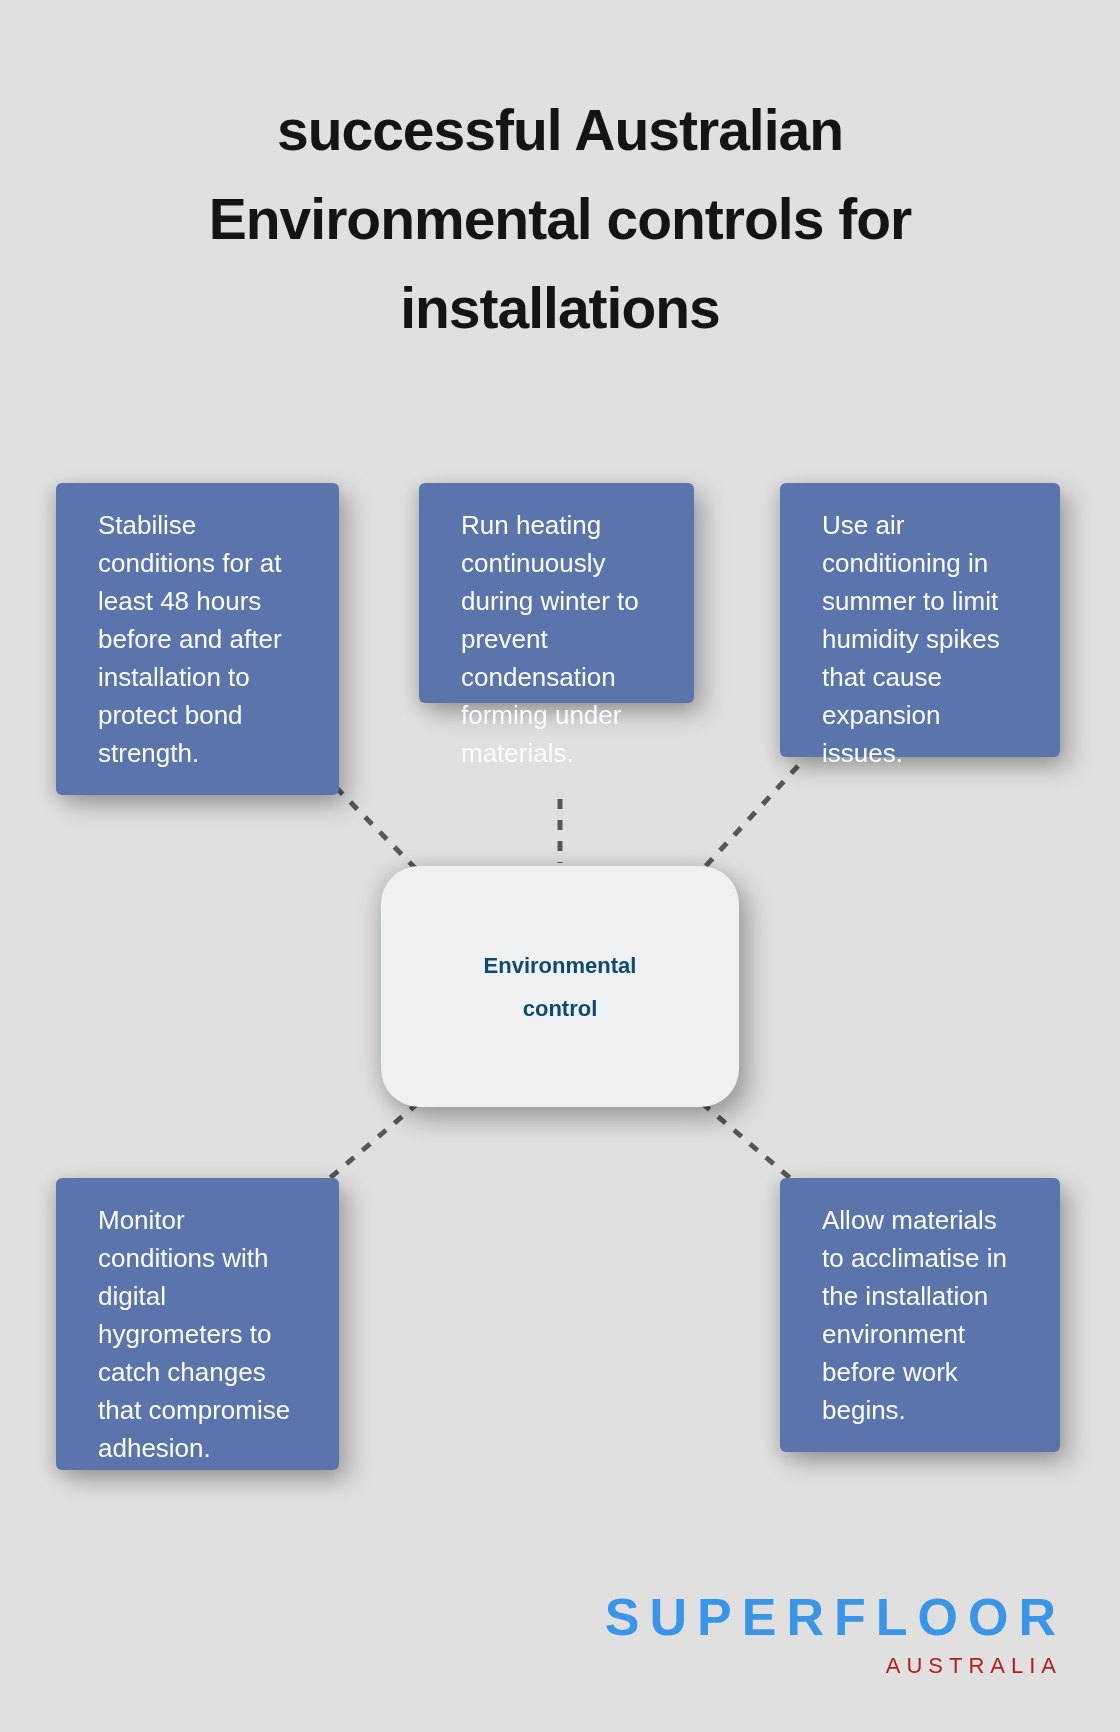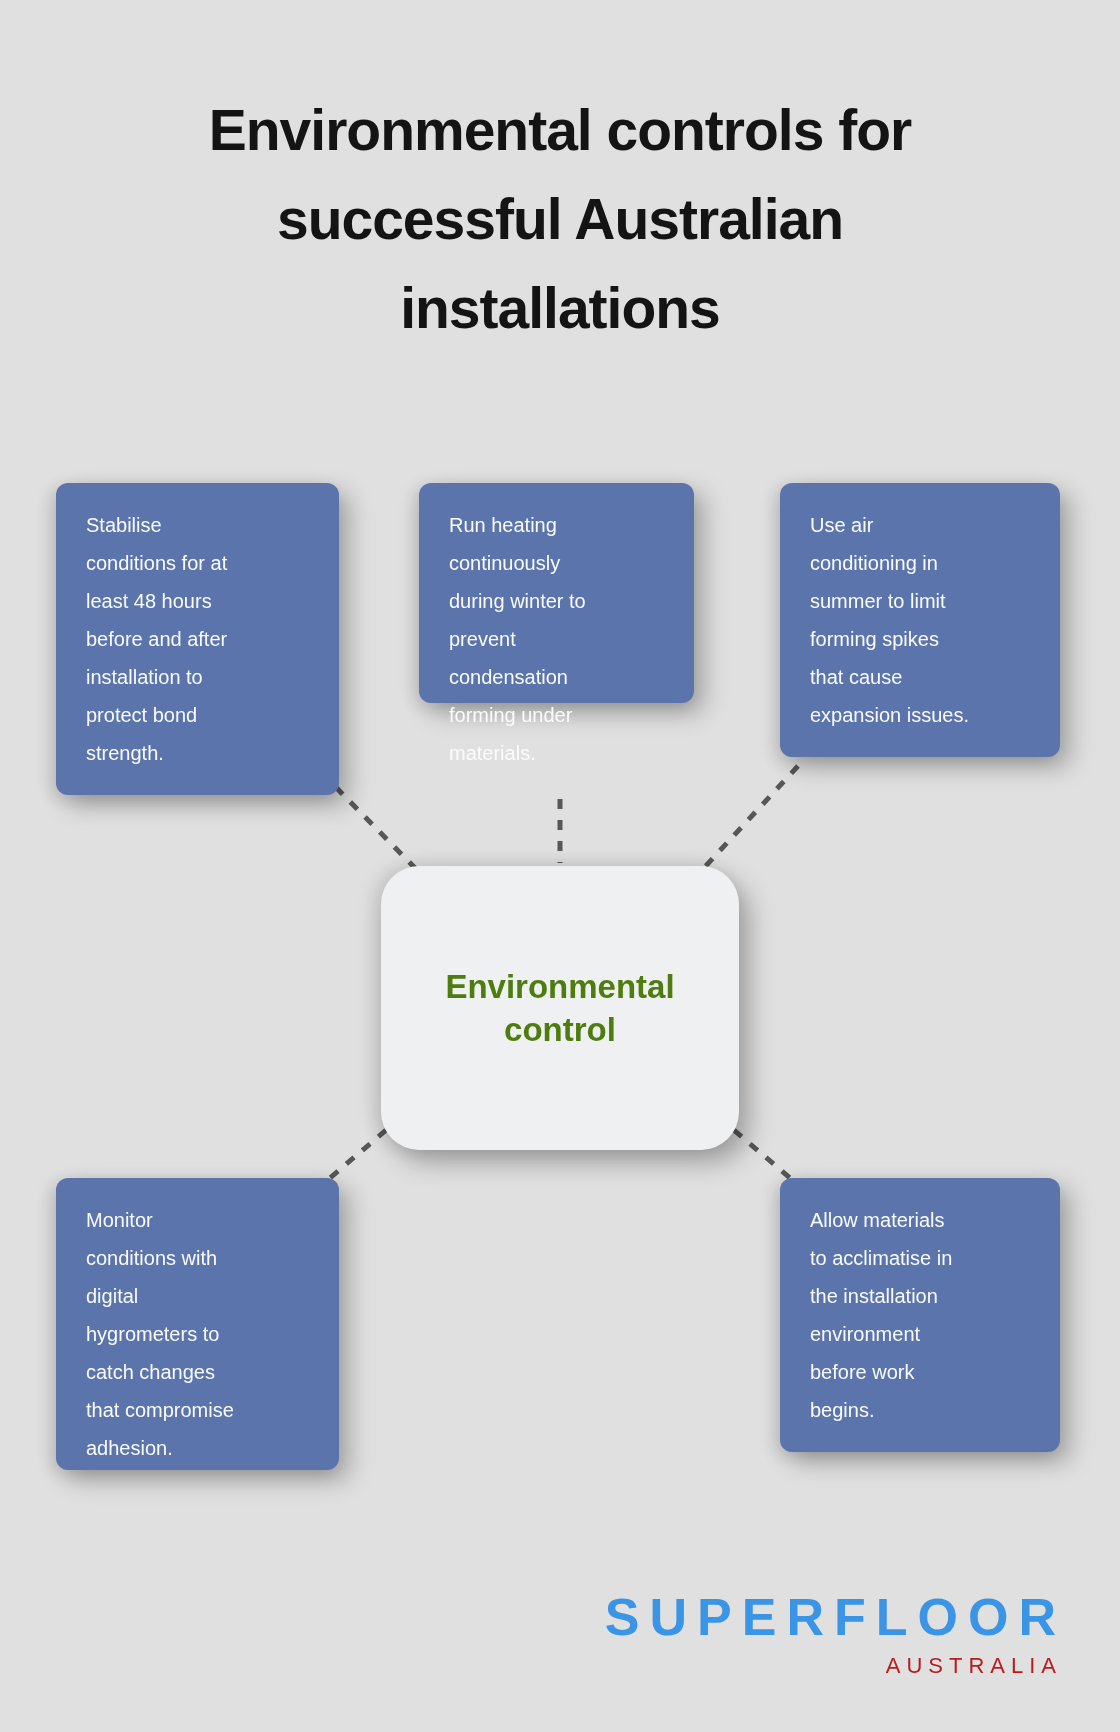--- a/index.html
+++ b/index.html
@@ -30,48 +30,48 @@
 
   .connectors {
     position: absolute;
     top: 0; left: 0;
     width: 1120px; height: 1732px;
   }
 
   .node {
     position: absolute;
     background: #5b75ac;
-    border-radius: 12px;
+    border-radius: 6px;
     box-shadow: 10px 10px 24px rgba(0,0,0,0.28), -6px 4px 16px rgba(0,0,0,0.12);
     color: #fafbfd;
-    font-size: 20px;
+    font-size: 26px;
     line-height: 38px;
-    padding: 23px 30px;
+    padding: 23px 42px;
     box-sizing: border-box;
     white-space: pre-line;
   }
   .node-1 { left: 56px;  top: 483px;  width: 283px; height: 312px; }
   .node-2 { left: 419px; top: 483px;  width: 275px; height: 220px; }
   .node-3 { left: 780px; top: 483px;  width: 280px; height: 274px; }
   .node-4 { left: 56px;  top: 1178px; width: 283px; height: 292px; }
   .node-5 { left: 780px; top: 1178px; width: 280px; height: 274px; }
 
   .center-node {
     position: absolute;
     left: 381px; top: 866px;
-    width: 358px; height: 284px;
+    width: 358px; height: 241px;
     background: #eff0f2;
     border-radius: 38px;
     box-shadow: 10px 12px 26px rgba(0,0,0,0.30), -8px -2px 18px rgba(0,0,0,0.10);
     display: flex;
     align-items: center;
     justify-content: center;
     text-align: center;
-    color: #4d7c0f;
-    font-size: 33px;
+    color: #0c4a6e;
+    font-size: 22px;
     line-height: 43px;
     font-weight: 700;
     white-space: pre-line;
   }
 
   .logo {
     position: absolute;
     right: 64px;
     top: 1596px;
     text-align: right;
@@ -93,22 +93,22 @@
     line-height: 26px;
     margin-top: 15px;
   }
 </style>
 </head>
 <body>
 
 <div class="canvas">
 
   <h1 class="title">
+    <span class="line">successful Australian</span>
     <span class="line">Environmental controls for</span>
-    <span class="line">successful Australian</span>
     <span class="line">installations</span>
   </h1>
 
   <svg class="connectors" viewBox="0 0 1120 1732" xmlns="http://www.w3.org/2000/svg">
     <line x1="321" y1="772" x2="417" y2="870" stroke-width="5" stroke-dasharray="10 11" stroke="#575757"></line>
     <line x1="560" y1="799" x2="560" y2="863" stroke-width="5" stroke-dasharray="10 11" stroke="#575757"></line>
     <line x1="798" y1="766" x2="702" y2="870" stroke-width="5" stroke-dasharray="10 11" stroke="#575757"></line>
     <line x1="418" y1="1103" x2="324" y2="1183" stroke-width="5" stroke-dasharray="10 11" stroke="#575757"></line>
     <line x1="702" y1="1103" x2="796" y2="1183" stroke-width="5" stroke-dasharray="10 11" stroke="#575757"></line>
   </svg>
@@ -123,21 +123,21 @@
   <div class="node node-2">Run heating
 continuously
 during winter to
 prevent
 condensation
 forming under
 materials.</div>
   <div class="node node-3">Use air
 conditioning in
 summer to limit
-forming spikes
+humidity spikes
 that cause
 expansion issues.</div>
   <div class="node node-4">Monitor
 conditions with
 digital
 hygrometers to
 catch changes
 that compromise
 adhesion.</div>
   <div class="node node-5">Allow materials

